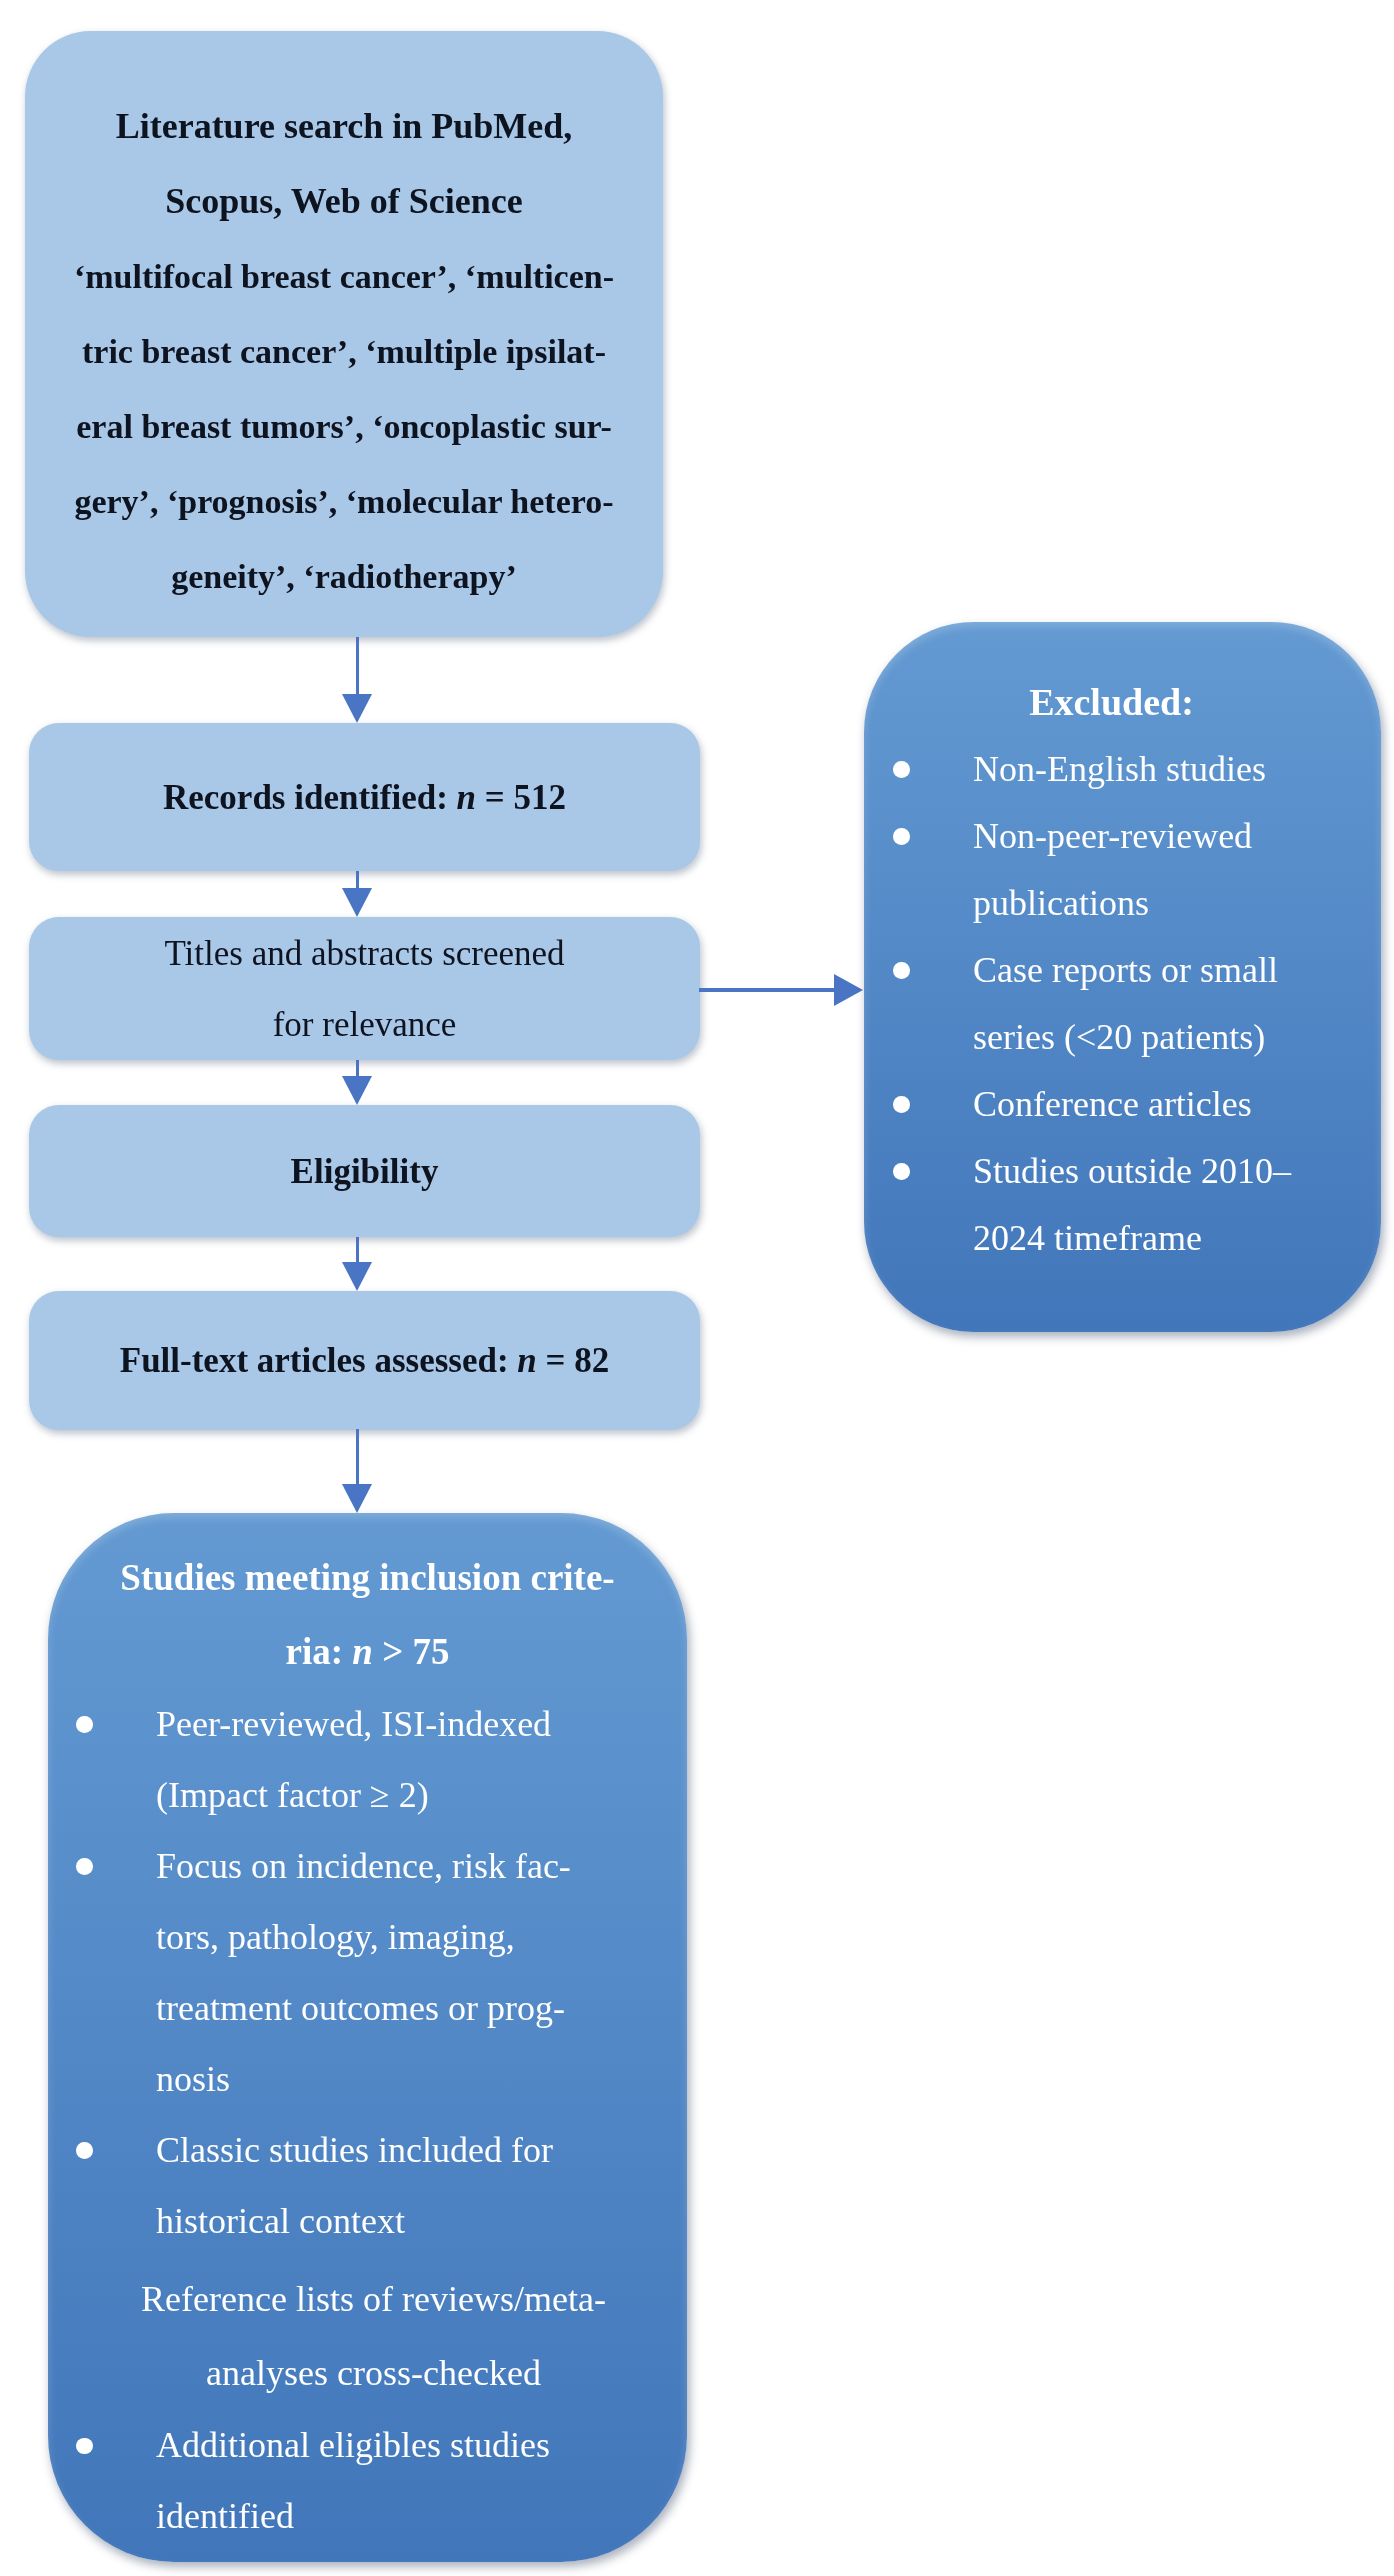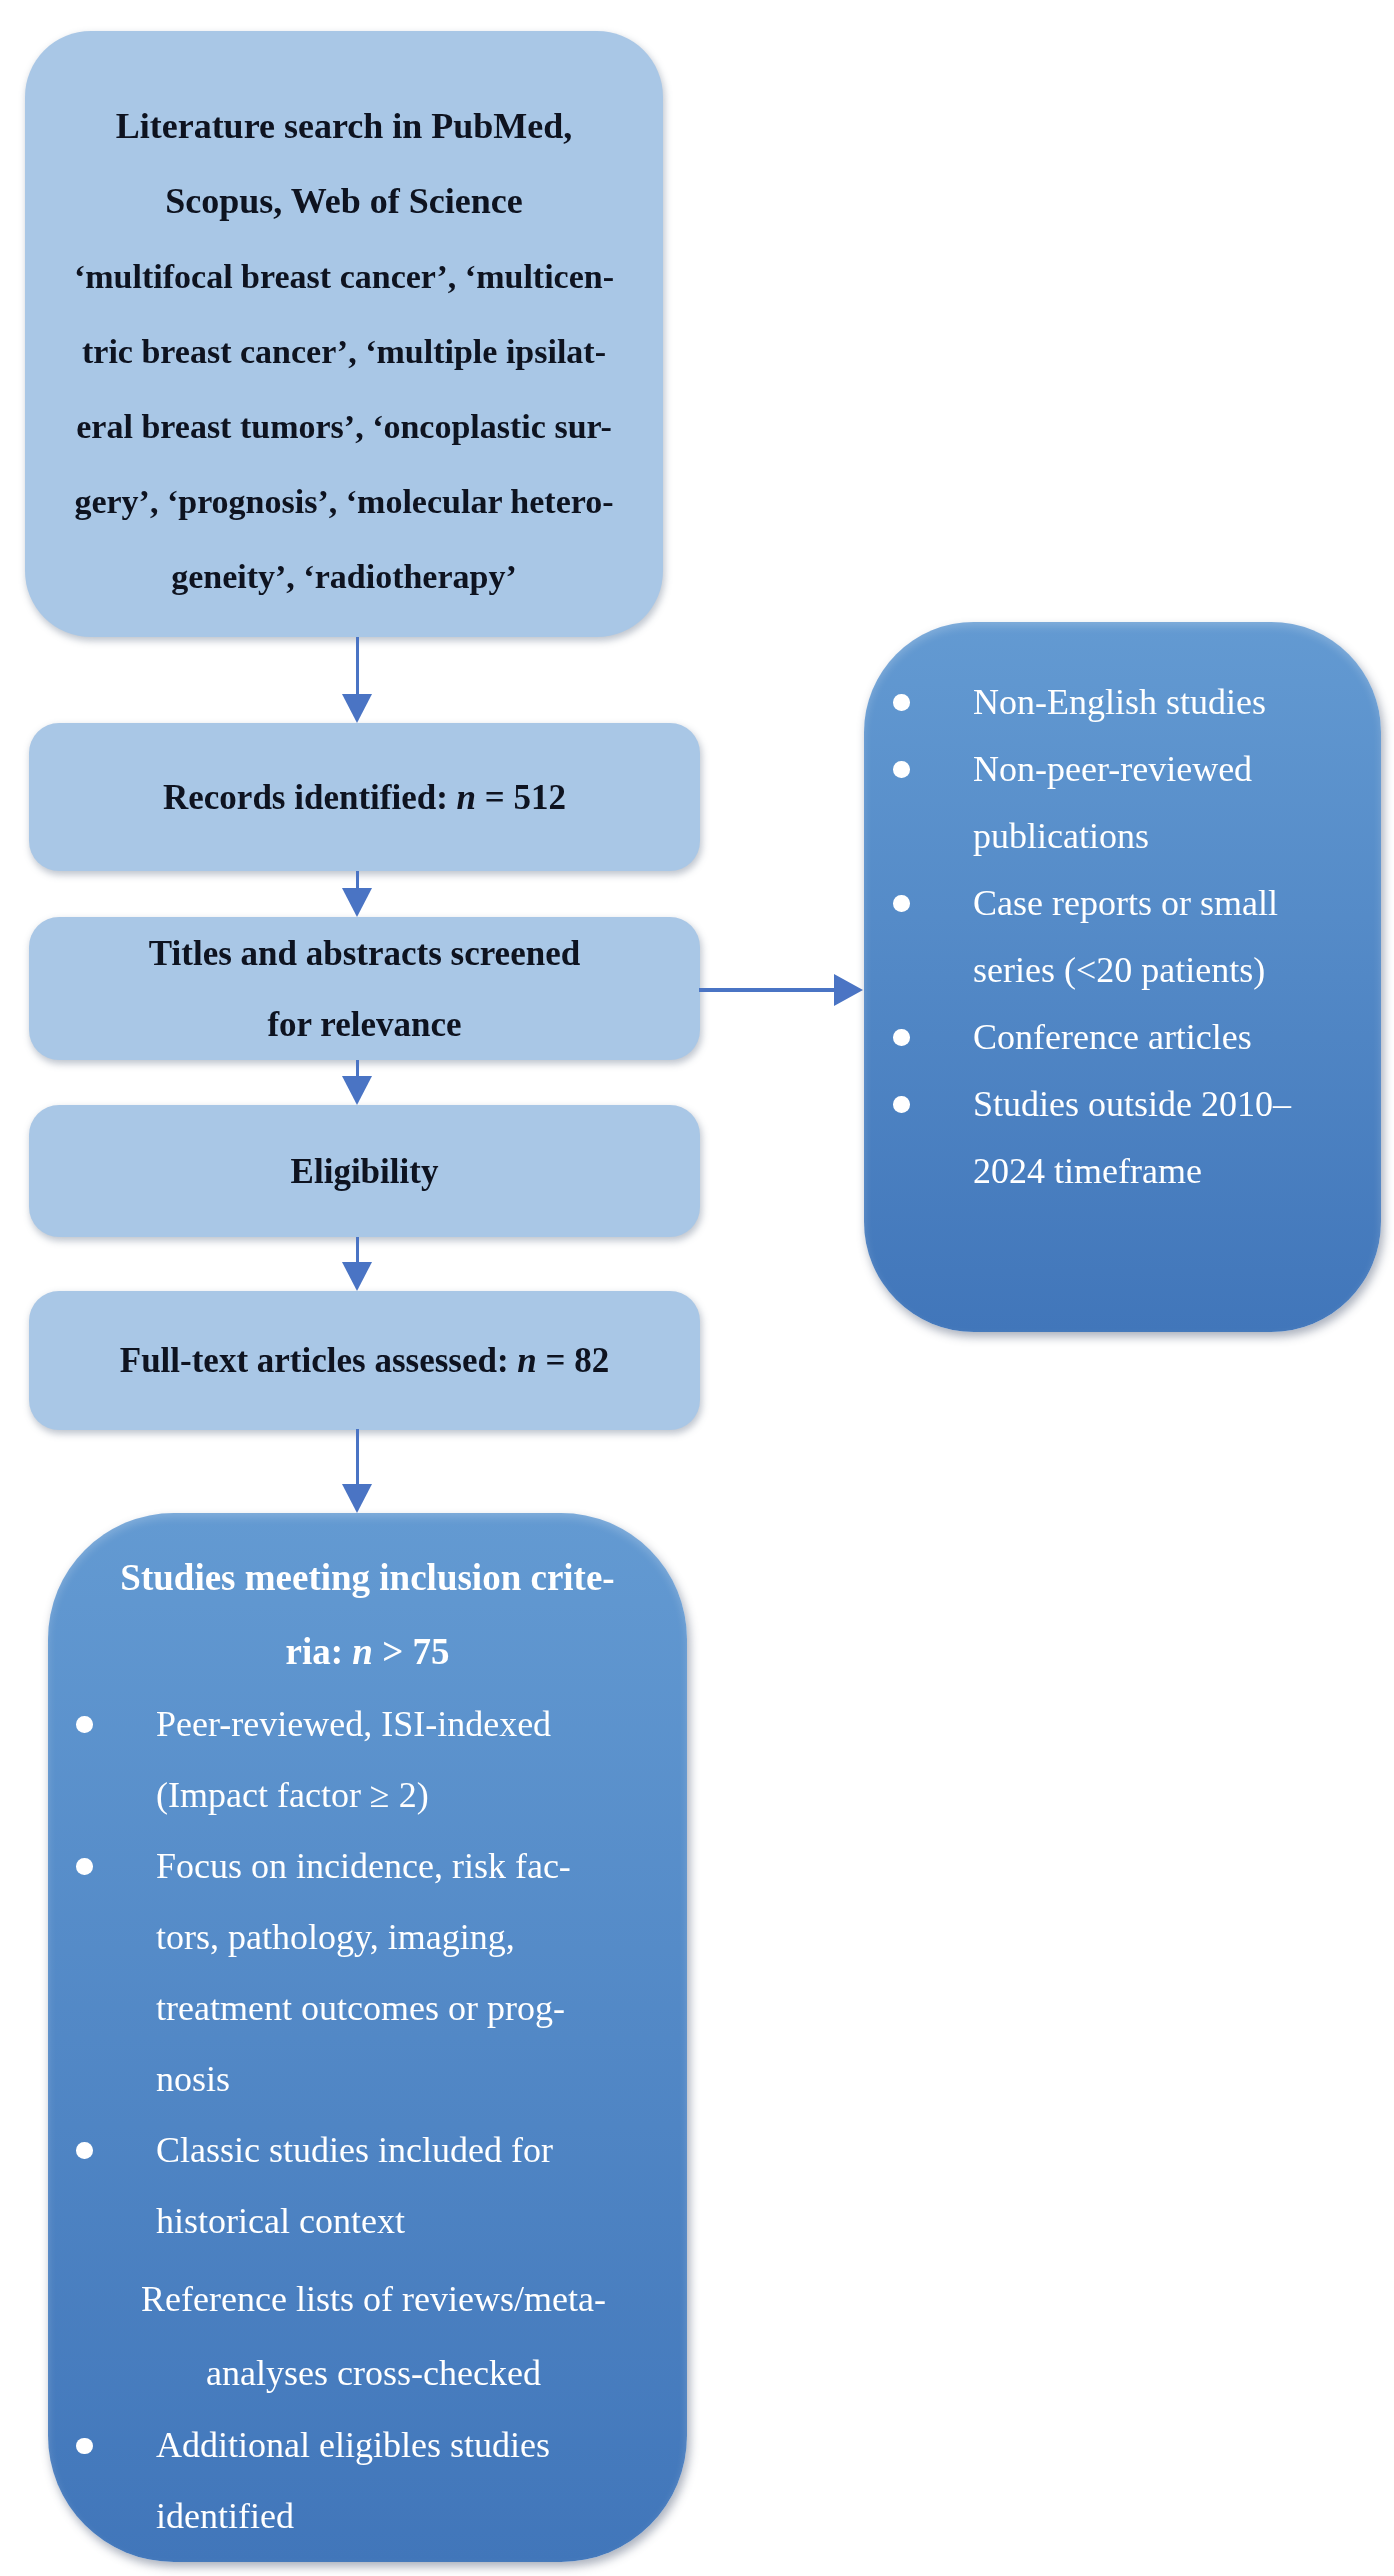--- a/index.html
+++ b/index.html
@@ -29,21 +29,21 @@
   }
 
   
   .search{left:25px;top:31px;width:638px;height:606px;border-radius:66px;padding-top:58px;text-align:center;}
   .search .title{font-size:36px;font-weight:bold;line-height:75px;white-space:pre-line;}
   .search .keywords{font-size:34px;line-height:75px;white-space:pre-line;font-weight:bold;}
 
   
   .small{left:29px;width:671px;display:flex;align-items:center;justify-content:center;text-align:center;border-radius:30px;}
   .records{top:723px;height:148px;}
-  .screening{top:917px;height:143px;font-weight:bold;}
+  .screening{top:917px;height:143px;}
   .eligibility{top:1105px;height:132px;}
   .fulltext{top:1291px;height:139px;}
   .label-bold{font-size:35px;font-weight:bold;line-height:71px;white-space:pre-line;font-family:Liberation Serif, serif;}
   .label-reg{font-size:35px;line-height:71px;white-space:pre-line;}
   .nvar{font-style:italic;}
 
   
   .excluded{left:864px;top:622px;width:517px;height:710px;border-radius:110px;padding:47px 22px 0 0;}
   .excluded .ex-title{font-size:38px;font-weight:bold;line-height:67px;text-align:center;}
   .blist{list-style:none;}
@@ -113,20 +113,21 @@
     <div class="label-reg">Titles and abstracts screened
 for relevance</div>
   </div>
 
   <div class="harrow">
     <span class="line"></span>
     <span class="head"></span>
   </div>
 
   <div class="box dark excluded">
+    <div class="ex-title">Excluded:</div>
     <ul class="blist">
       <li><span class="dot"></span><span>Non-English studies</span></li>
       <li><span class="dot"></span><span>Non-peer-reviewed
 publications</span></li>
       <li><span class="dot"></span><span>Case reports or small
 series (&lt;20 patients)</span></li>
       <li><span class="dot"></span><span>Conference articles</span></li>
       <li><span class="dot"></span><span>Studies outside 2010–
 2024 timeframe</span></li>
     </ul>

